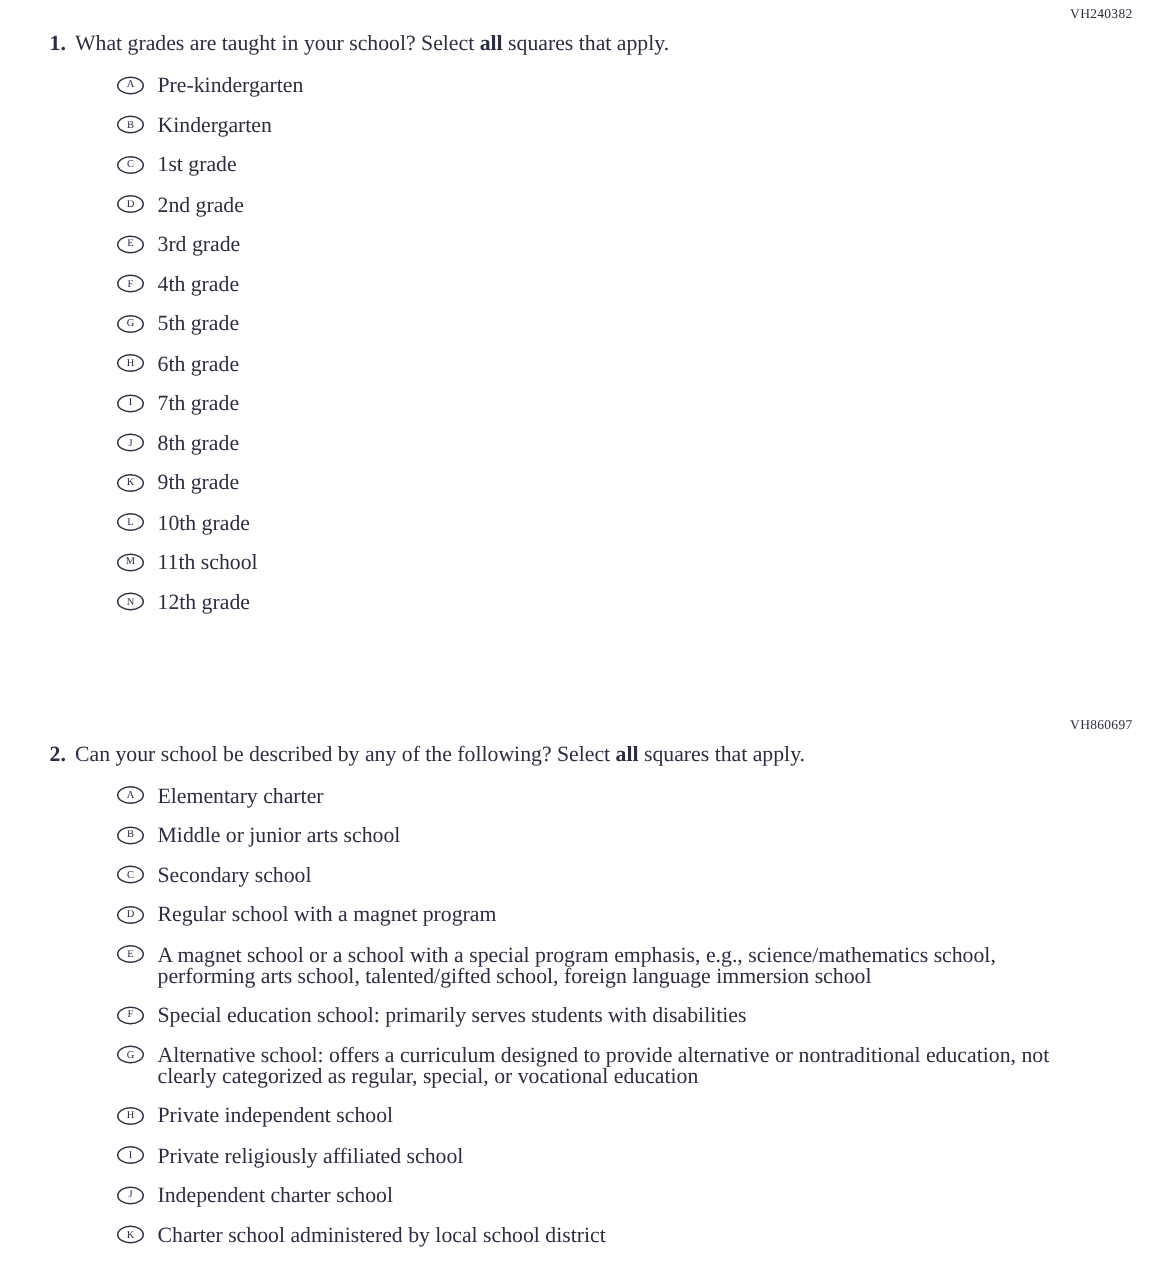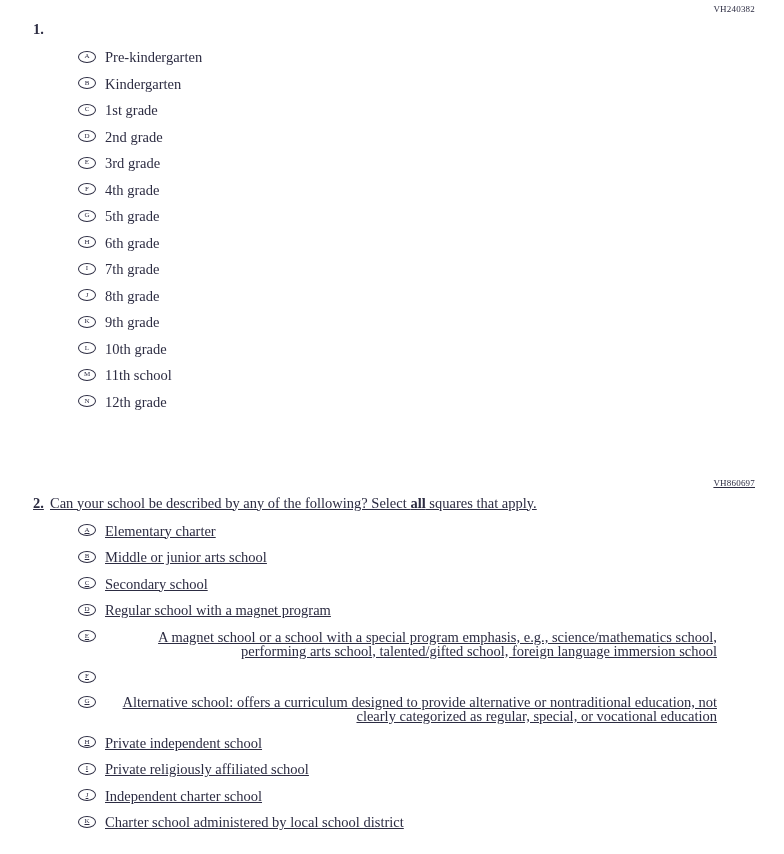--- a/index.html
+++ b/index.html
@@ -5,21 +5,21 @@
   * { box-sizing: border-box; margin: 0; padding: 0; }
   html, body { background: #ffffff; }
   body {
     width: 784px;
     height: 854px;
     overflow: hidden;
     font-family: "Liberation Serif", "DejaVu Serif", serif;
     color: #2c2c42;
   }
   .section1 { padding-top: 4px; }
-  .section2 { margin-top: 69px; text-decoration: underline; }
+  .section2 { margin-top: 69px; }
   .vh-code {
     font-size: 9px;
     line-height: 10px;
     text-align: right;
     padding-right: 29px;
     letter-spacing: 0.2px;
     margin-left: 16px;
   }
   .question {
     margin: 8px 0 0 33px;
@@ -56,31 +56,32 @@
     border-radius: 50%;
     display: flex;
     align-items: center;
     justify-content: center;
   }
   .oval-letter {
     font-size: 7px;
     line-height: 7px;
     font-family: "Liberation Serif", serif;
   }
-  .option-label { max-width: 612px; text-align: right; }
+  .option-label { max-width: 612px; }
 </style>
 </head>
 <body>
 
 <div>
 
   <div class="section section1">
     <div class="vh-code">VH240382</div>
     <div class="question">
       <span class="q-num">1.</span>
+      <span class="q-text"><span>What grades are taught in your school? Select </span><b>all</b><span> squares that apply.</span></span>
     </div>
     <ul class="options">
         <li class="option">
           <span class="oval">
             <span class="oval-letter">A</span>
           </span>
           <span class="option-label">Pre-kindergarten</span>
         </li>
         <li class="option">
           <span class="oval">
@@ -197,20 +198,21 @@
         <li class="option">
           <span class="oval">
             <span class="oval-letter">E</span>
           </span>
           <span class="option-label">A magnet school or a school with a special program emphasis, e.g., science/mathematics school, performing arts school, talented/gifted school, foreign language immersion school</span>
         </li>
         <li class="option">
           <span class="oval">
             <span class="oval-letter">F</span>
           </span>
+          <span class="option-label">Special education school: primarily serves students with disabilities</span>
         </li>
         <li class="option">
           <span class="oval">
             <span class="oval-letter">G</span>
           </span>
           <span class="option-label">Alternative school: offers a curriculum designed to provide alternative or nontraditional education, not clearly categorized as regular, special, or vocational education</span>
         </li>
         <li class="option">
           <span class="oval">
             <span class="oval-letter">H</span>

